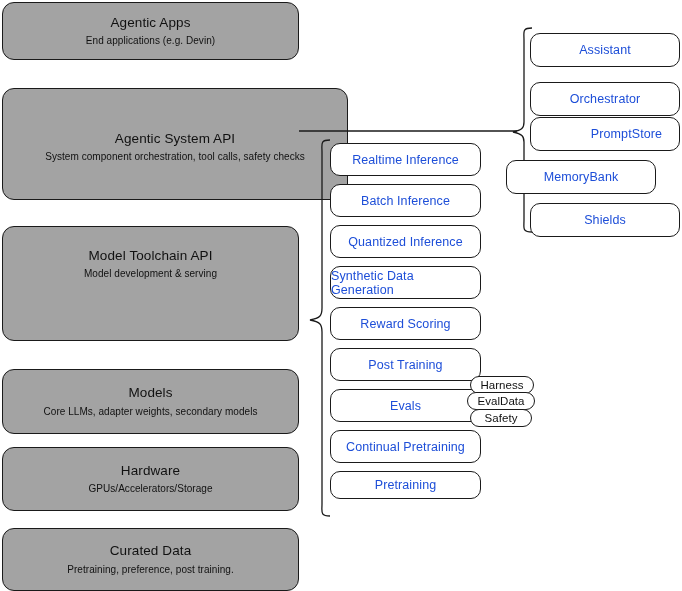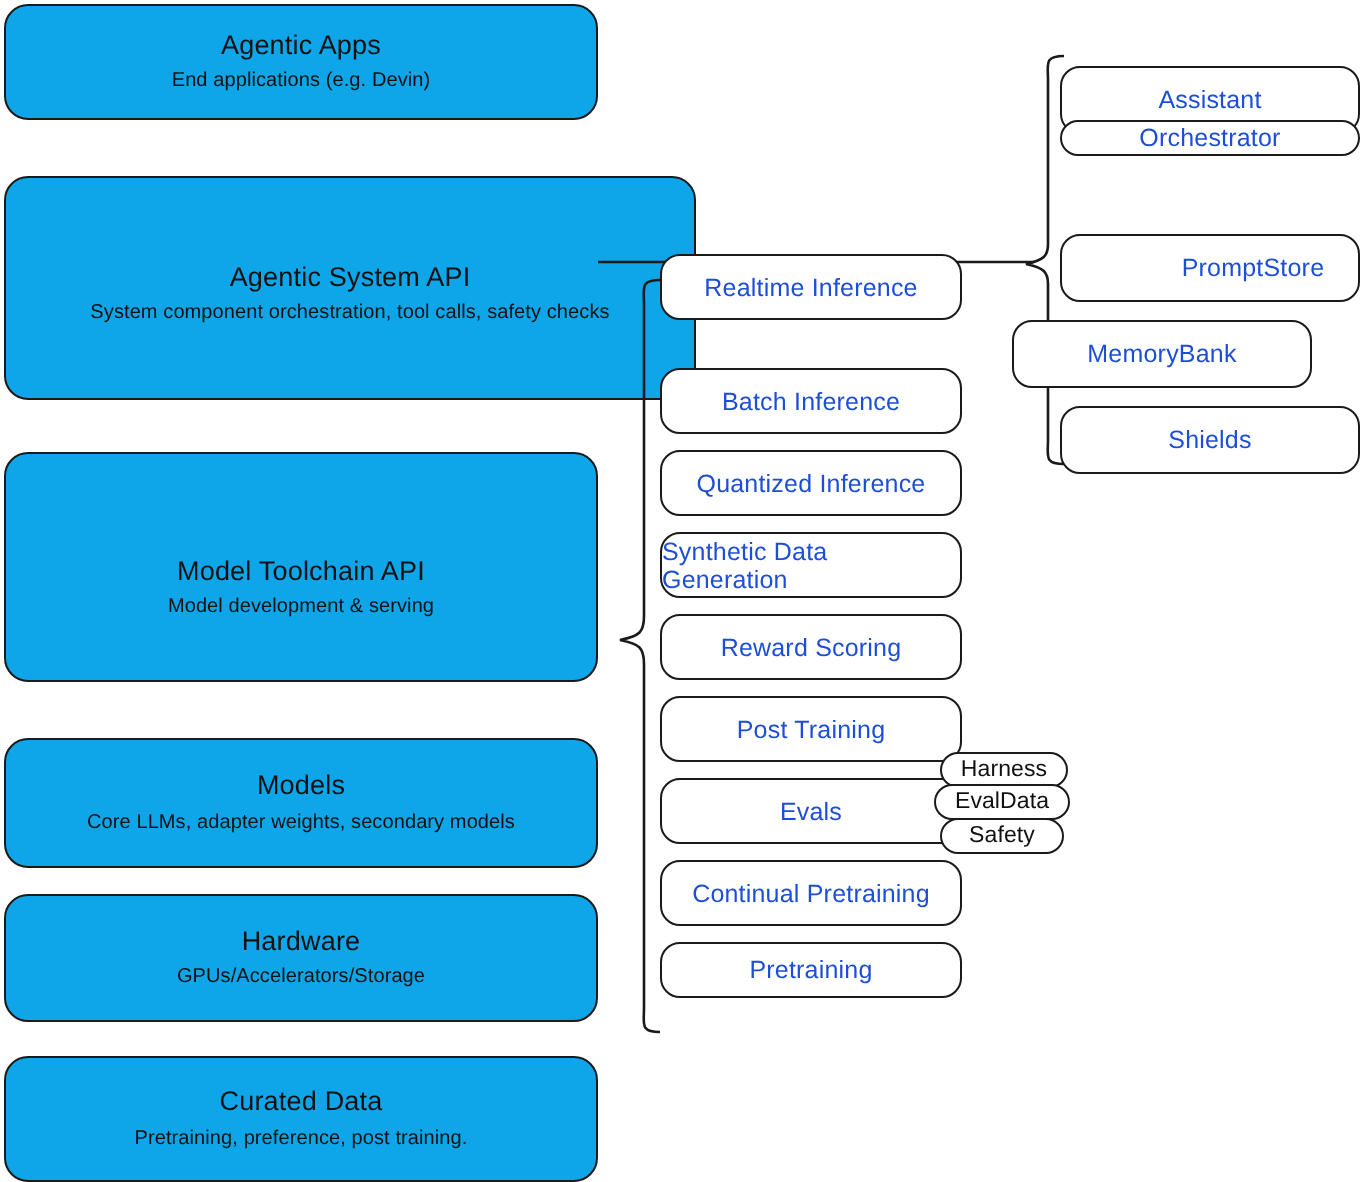--- a/index.html
+++ b/index.html
@@ -13,21 +13,21 @@
     height: 591px;
     background: #ffffff;
     font-family: "Liberation Sans", sans-serif;
     overflow: hidden;
   }
   .box {
     position: absolute;
     box-sizing: border-box;
     border: 1.3px solid #1a1a1a;
     border-radius: 12px;
-    background: #0ea5e9;
+    background: #a3a3a3;
     display: flex;
     flex-direction: column;
     align-items: center;
     justify-content: center;
     text-align: center;
   }
   .box .title {
     font-size: 13.5px;
     color: #111111;
     line-height: 1.35;
@@ -88,21 +88,21 @@
     <div class="subtitle">End applications (e.g. Devin)</div>
   </div>
 
   <div class="box tall" style="left:2px; top:88px; width:346px; height:112px; padding-top:41px;">
     <div class="inner">
       <div class="title">Agentic System API</div>
       <div class="subtitle">System component orchestration, tool calls, safety checks</div>
     </div>
   </div>
 
-  <div class="box tall" style="left:2px; top:226px; width:297px; height:115px; padding-top:50px;">
+  <div class="box tall" style="left:2px; top:226px; width:297px; height:115px; padding-top:20px;">
     <div class="inner">
       <div class="title">Model Toolchain API</div>
       <div class="subtitle">Model development &amp; serving</div>
     </div>
   </div>
 
   <div class="box" style="left:2px; top:369px; width:297px; height:65px;">
     <div class="title">Models</div>
     <div class="subtitle">Core LLMs, adapter weights, secondary models</div>
   </div>
@@ -134,21 +134,21 @@
   <svg class="brace" style="left:510px; top:26px; width:26px; height:208px;" width="26" height="208">
     <path d="M 22 2
              C 12 2, 14 6, 14 14
              L 14 96
              C 14 102, 12 104, 3 106
              C 12 108, 14 110, 14 116
              L 14 194
              C 14 202, 12 206, 22 206" stroke-width="1.3"></path>
   </svg>
 
-  <div class="stack-box" style="left:330px; top:127px; width:151px; height:33px;">Realtime Inference</div>
+  <div class="stack-box" style="left:330px; top:143px; width:151px; height:33px;">Realtime Inference</div>
 
   <div class="stack-box" style="left:330px; top:184px; width:151px; height:33px;">Batch Inference</div>
 
   <div class="stack-box" style="left:330px; top:225px; width:151px; height:33px;">Quantized Inference</div>
 
   <div class="stack-box" style="left:330px; top:266px; width:151px; height:33px;">Synthetic Data Generation</div>
 
   <div class="stack-box" style="left:330px; top:307px; width:151px; height:33px;">Reward Scoring</div>
 
   <div class="stack-box" style="left:330px; top:348px; width:151px; height:33px;">Post Training</div>
@@ -160,21 +160,21 @@
   <div class="stack-box" style="left:330px; top:471px; width:151px; height:28px;">Pretraining</div>
 
   <div class="pill" style="left:470px; top:376px; width:64px; height:18px;text-align:center;">Harness</div>
 
   <div class="pill" style="left:467px; top:392px; width:68px; height:18px;">EvalData</div>
 
   <div class="pill" style="left:470px; top:409px; width:62px; height:18px;">Safety</div>
 
   <div class="stack-box" style="left:530px; top:33px; width:150px; height:34px;">Assistant</div>
 
-  <div class="stack-box" style="left:530px; top:60px; width:150px; height:18px;">Orchestrator</div>
+  <div class="stack-box" style="left:530px; top:82px; width:150px; height:34px;">Orchestrator</div>
 
   <div class="stack-box" style="left:530px; top:117px; width:150px; height:34px;padding-left:43px;">PromptStore</div>
 
   <div class="stack-box" style="left:506px; top:160px; width:150px; height:34px;">MemoryBank</div>
 
   <div class="stack-box" style="left:530px; top:203px; width:150px; height:34px;">Shields</div>
 
 </div>
 
 </body></html>

